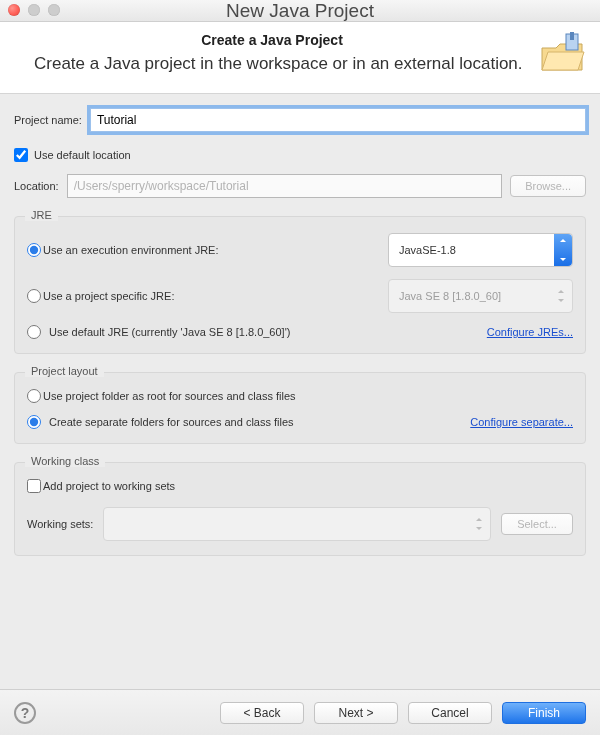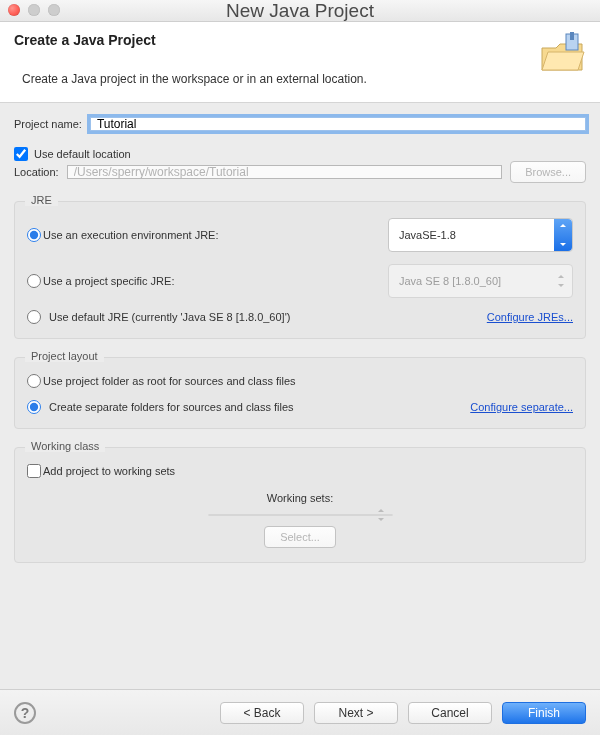--- a/index.html
+++ b/index.html
@@ -26,46 +26,46 @@
   .banner {
     background: #fff;
     border-bottom: 1px solid #d5d5d5;
     padding: 10px 14px 16px 14px;
     display: flex;
     align-items: flex-start;
     position: relative;
     min-height: 72px;
   }
   .banner-left { flex: 1; }
-  .banner-title { font-size: 14px; font-weight: 600; color: #222; margin-bottom: 24px; }
-  .banner-sub { font-size: 12px; color: #333; margin-left: 8px; }
+  .banner-title { font-size: 14px; font-weight: 600; color: #222; margin-bottom: 6px; text-align: center; }
+  .banner-sub { font-size: 17px; color: #333; margin-left: 20px; }
   .banner-icon { width: 48px; height: 44px; margin-left: 8px; }
 
   .content {
     padding: 14px 14px 0 14px;
     font-size: 11px;
     color: #333;
   }
   .row { display: flex; align-items: center; gap: 8px; }
   .field-label { white-space: nowrap; }
   .text-input {
     flex: 1;
-    height: 14px;
+    height: 24px;
     border: 1px solid #b8b8b8;
     border-radius: 0;
     padding: 2px 6px;
     font-size: 12px;
     background: #fff;
   }
   .text-input.focused { outline: 3px solid #8cb9ec; border-color: #9cc1ec; }
   .text-input.disabled { background: #fafafa; color: #b3b3b3; }
 
   .cb-row { margin-top: 16px; display:flex; align-items:center; gap:6px;}
   .cb { width: 14px; height: 14px; }
-  .loc-row { display:flex; align-items:center; gap:8px; }
+  .loc-row { margin-top: 12px; display:flex; align-items:center; gap:8px; }
 
   .btn {
     height: 22px; min-width: 72px;
     border: 1px solid #c3c3c3; border-radius: 4px;
     background: linear-gradient(#ffffff, #f0f0f0);
     font-size: 11px; color: #3a3a3a;
     padding: 0 14px; cursor: default;
   }
   .btn.disabled { color: #b5b5b5; background: linear-gradient(#fdfdfd,#f6f6f6); }
 
@@ -114,21 +114,21 @@
   .mac-select.disabled .end {
     position:absolute; right:6px; top:50%; transform:translateY(-50%);
     width:8px; height:12px;
   }
   .mac-select.disabled .end::before { content:""; position:absolute;left:0;top:0;width:0;height:0;border-left:3px solid transparent;border-right:3px solid transparent;border-bottom:3px solid #bcbcbc;}
   .mac-select.disabled .end::after { content:""; position:absolute;left:0;bottom:0;width:0;height:0;border-left:3px solid transparent;border-right:3px solid transparent;border-top:3px solid #bcbcbc;}
 
   .link { color:#1a4fd0; text-decoration: underline; font-size:11px; cursor:pointer; }
 
   .ws-group .radio-row { margin-bottom: 14px; }
-  .ws-select-row { display:flex; align-items:center; gap:10px;flex-direction:column; }
+  .ws-select-row { display:flex; align-items:center; gap:10px; }
   .ws-select { flex:1; }
 
   .bottombar {
     position:absolute; left:0; right:0; bottom:0;
     height:46px; border-top:1px solid #cfcfcf;
     background: linear-gradient(#f3f3f3,#e8e8e8);
     display:flex; align-items:center; padding: 0 14px; gap:10px;
   }
   .help-icon {
     width:22px;height:22px;border-radius:50%;border:2px solid #9a9a9a;

